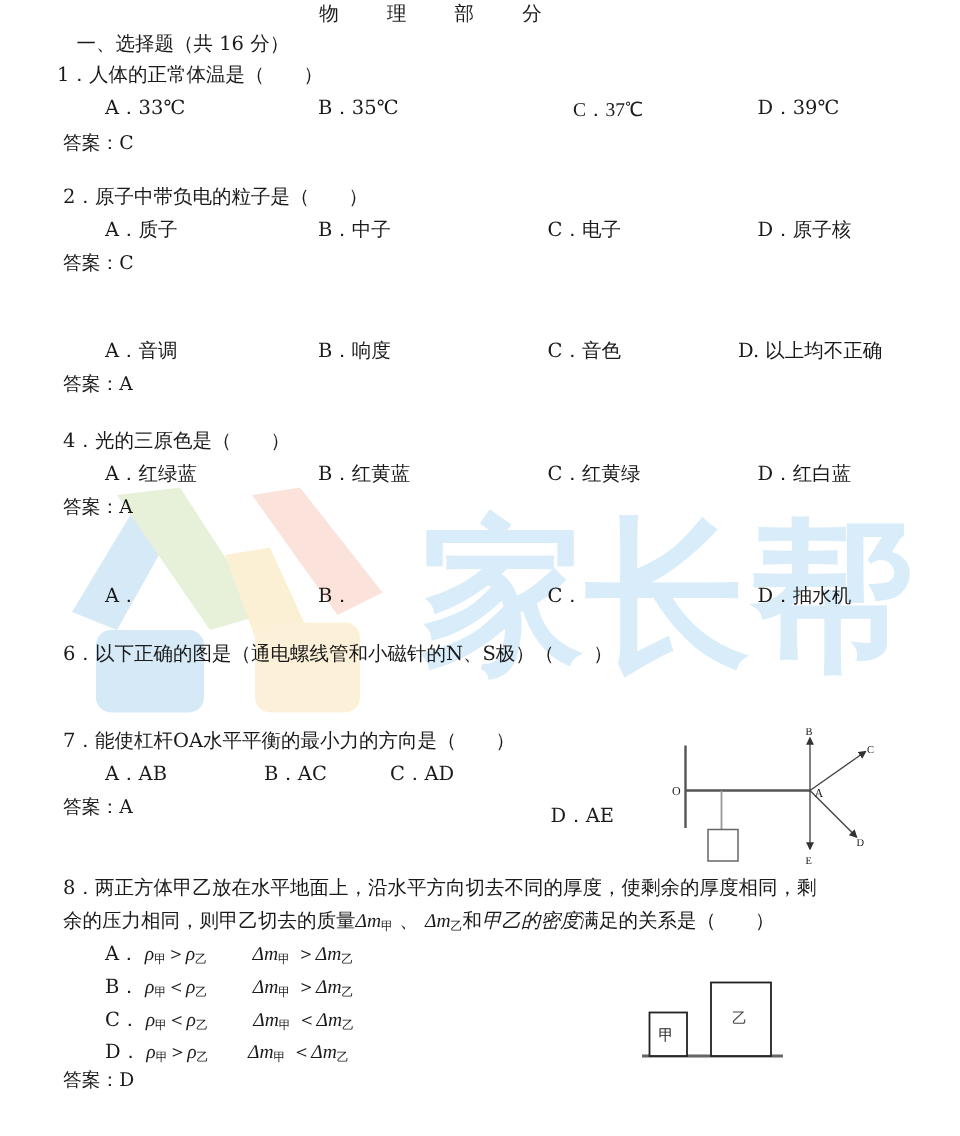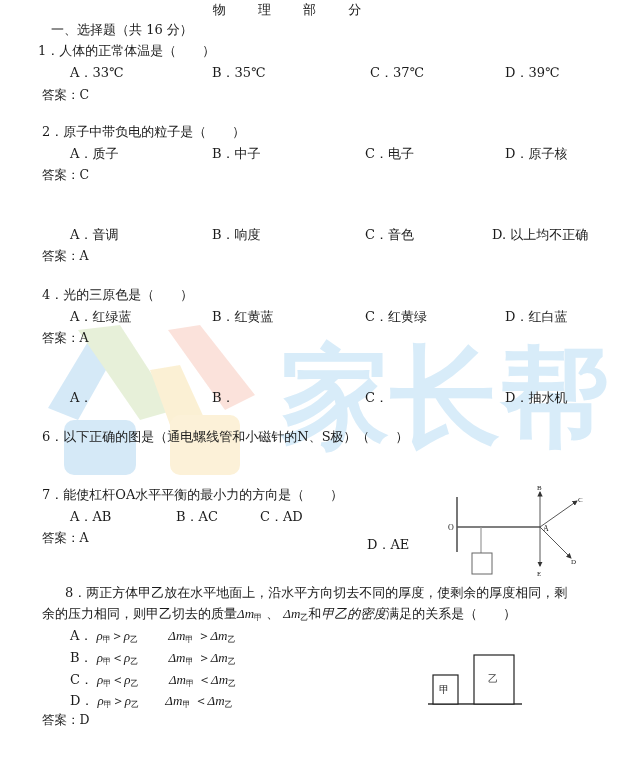--- a/index.html
+++ b/index.html
@@ -34,21 +34,21 @@
   <text x="280" y="435" font-size="110" font-weight="bold" fill="#d8ecf9" font-family="DejaVu Sans, sans-serif">家长帮</text>
 </svg>
 
 <div class="content">
   <div class="abs title">物 理 部 分</div>
   <div class="abs" style="left:30px;top:22px;margin-left:21px;">一、选择题（共 16 分）</div>
 
   <div class="abs" style="left:38px;top:43px;">1．人体的正常体温是（　　）</div>
   <div class="abs opt" style="left:70px;top:65px;">A．33℃</div>
   <div class="abs opt" style="left:212px;top:65px;">B．35℃</div>
-  <div class="abs opt" style="left:370px;top:65px;">C．37℃</div>
+  <div class="abs opt" style="left:382px;top:65px;font-family:Liberation Serif, serif;">C．37℃</div>
   <div class="abs opt" style="left:505px;top:65px;">D．39℃</div>
   <div class="abs ans" style="left:42px;top:87px;">答案：C</div>
 
   <div class="abs" style="left:42px;top:124px;">2．原子中带负电的粒子是（　　）</div>
   <div class="abs opt" style="left:70px;top:146px;">A．质子</div>
   <div class="abs opt" style="left:212px;top:146px;">B．中子</div>
   <div class="abs opt" style="left:365px;top:146px;">C．电子</div>
   <div class="abs opt" style="left:505px;top:146px;">D．原子核</div>
   <div class="abs ans" style="left:42px;top:167px;">答案：C</div>
 
@@ -72,21 +72,21 @@
 
   <div class="abs" style="left:42px;top:429px;">6．以下正确的图是（通电螺线管和小磁针的N、S极）（　　）</div>
 
   <div class="abs" style="left:42px;top:487px;">7．能使杠杆OA水平平衡的最小力的方向是（　　）</div>
   <div class="abs opt" style="left:70px;top:509px;">A．AB</div>
   <div class="abs opt" style="left:176px;top:509px;">B．AC</div>
   <div class="abs opt" style="left:260px;top:509px;">C．AD</div>
   <div class="abs opt" style="left:367px;top:509px;margin-top:28px;">D．AE</div>
   <div class="abs ans" style="left:42px;top:530px;">答案：A</div>
 
-  <div class="abs" style="left:42px;top:585px;margin-left:23px;">8．两正方体甲乙放在水平地面上，沿水平方向切去不同的厚度，使剩余的厚度相同，剩</div>
+  <div class="abs" style="left:42px;top:585px;">8．两正方体甲乙放在水平地面上，沿水平方向切去不同的厚度，使剩余的厚度相同，剩</div>
   <div class="abs" style="left:42px;top:606px;">
     <span>余的压力相同，则甲乙切去的质量</span><span class="math">Δm</span><span class="sub">甲</span> <span>、</span> <span class="math">Δm</span><span class="sub">乙</span><span>和</span><span style="font-style:italic">甲乙的密度</span><span>满足的关系是（　　）</span>
   </div>
 
   <div class="abs opt" style="left:70px;top:628px;">
     <span>A．</span>
     <span class="math">ρ</span><span class="sub">甲</span><span>＞</span><span class="math">ρ</span><span class="sub">乙</span>
     <span style="display:inline-block;width:22px"></span>
     <span class="math">Δm</span><span class="sub">甲</span> <span>＞</span><span class="math">Δm</span><span class="sub">乙</span>
   </div>

